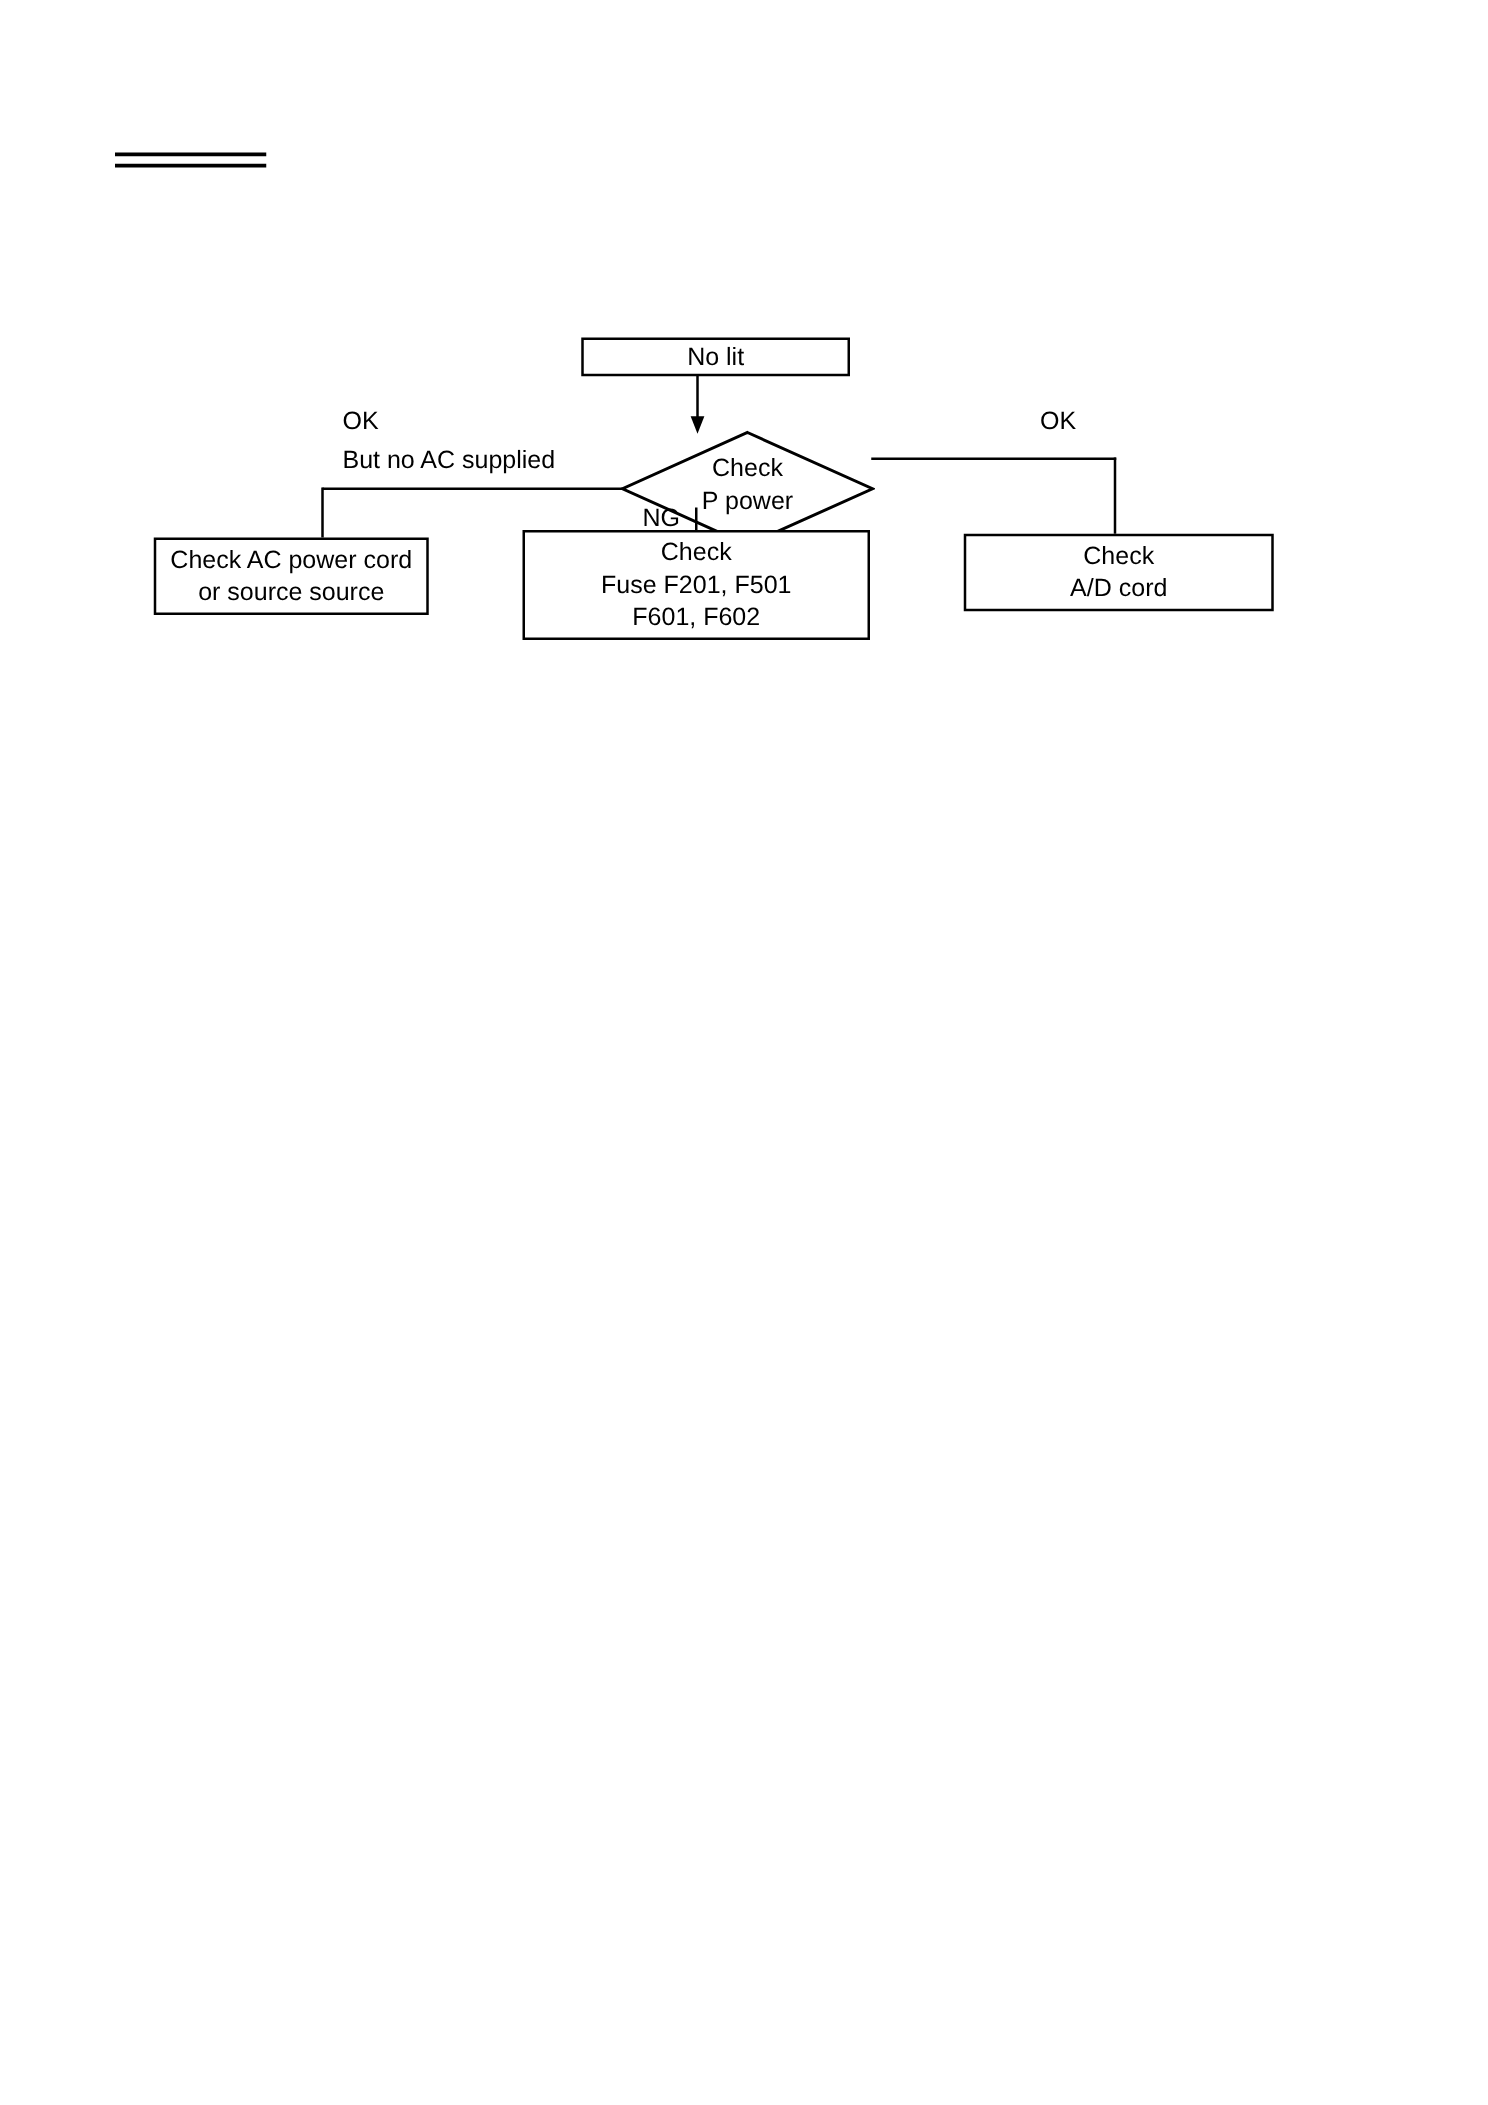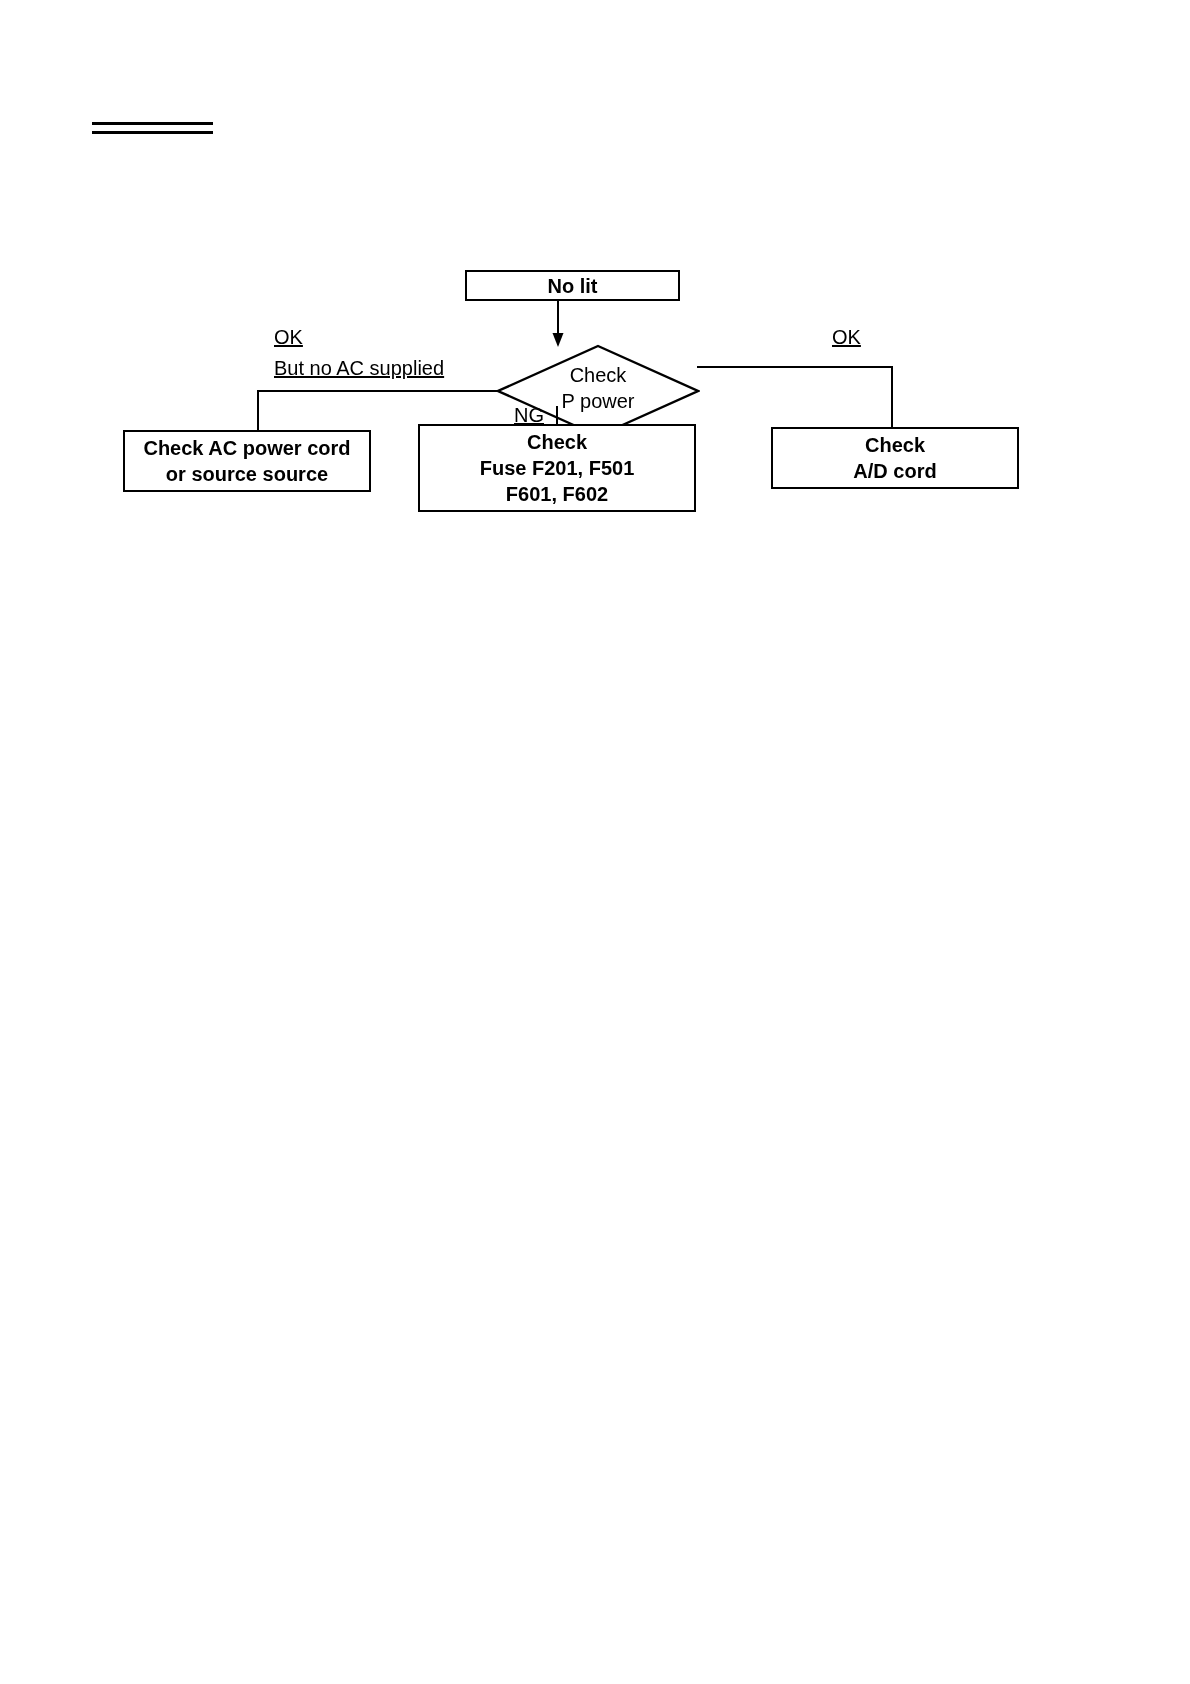--- a/index.html
+++ b/index.html
@@ -29,31 +29,30 @@
     display: flex;
     flex-direction: column;
     align-items: center;
     justify-content: center;
     box-sizing: border-box;
     line-height: 1.30;
     font-size: 20px;
     text-align: center;
     white-space: pre;
   }
-  .box .ln { display: block; font-weight: bold; }
+  .box .ln { display: block; }
   .conn {
     position: absolute;
     background: #000000;
   }
   .label {
     position: absolute;
     font-size: 20px;
     line-height: 1.1;
     white-space: pre;
-    text-decoration: underline;
   }
   .diamond-wrap {
     position: absolute;
   }
   .diamond-wrap svg {
     display: block;
   }
   .diamond-text {
     position: absolute;
     left: 0;
@@ -104,21 +103,21 @@
     </div>
   </div>
 
   <div class="conn" style="left:258px; top:390px; width:240px; height:2px;"></div>
   <div class="conn" style="left:257px; top:390px; width:2px; height:72px;"></div>
 
   <div class="label" style="left:274px; top:326px;">OK</div>
 
   <div class="label" style="left:274px; top:357px;">But no AC supplied</div>
 
-  <div class="box" style="left:123px; top:430px; width:248px; height:62px;">
+  <div class="box" style="left:123px; top:430px; width:220px; height:62px;">
     <span class="ln">Check AC power cord</span>
     <span class="ln">or source source</span>
   </div>
 
   <div class="conn" style="left:556px; top:406px; width:2px; height:56px;"></div>
 
   <div class="label" style="left:514px; top:404px;">NG</div>
 
   <div class="box" style="left:418px; top:424px; width:278px; height:88px;">
     <span class="ln">Check</span>

